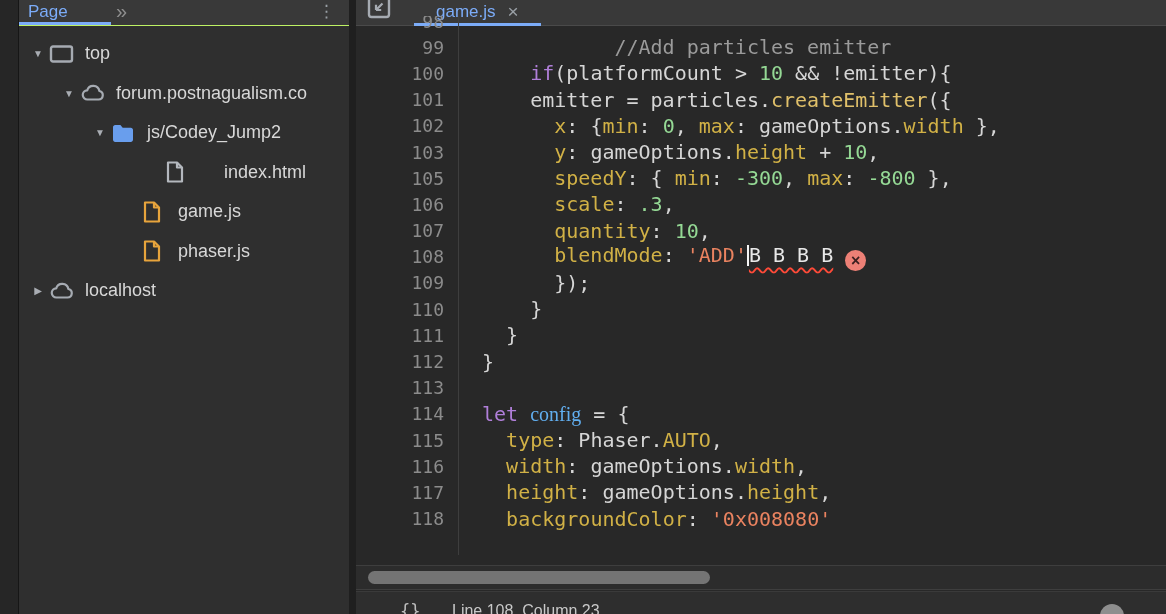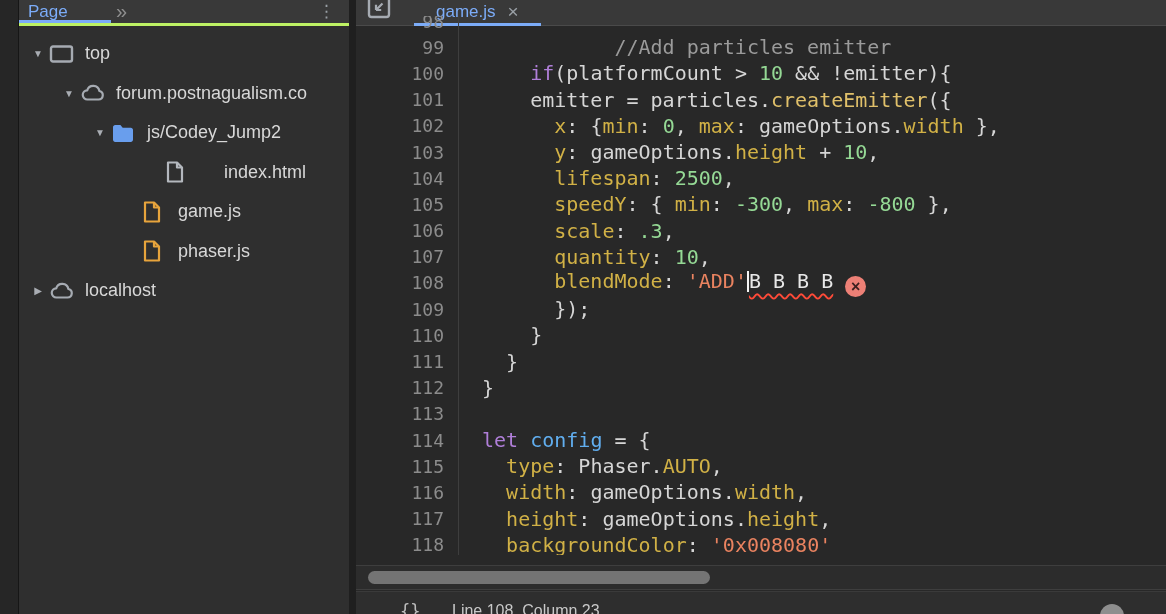--- a/index.html
+++ b/index.html
@@ -6,21 +6,21 @@
   #screen{
     position:relative;width:1166px;height:614px;overflow:hidden;
     background:#282828;font-family:"Liberation Sans",sans-serif;
     -webkit-font-smoothing:antialiased;
   }
   
   #left-gutter{position:absolute;left:0;top:0;width:19px;height:614px;
     background:#262626;border-right:1px solid #161616;box-sizing:border-box;}
   
   #sidebar{position:absolute;left:19px;top:0;width:330px;height:614px;background:#2f2f2f;}
-  .topbar{position:relative;height:26px;background:#393939;border-bottom:3px solid #bef264;box-sizing:border-box;}
+  .topbar{position:relative;height:26px;background:#393939;border-bottom:1px solid #bef264;box-sizing:border-box;}
   .bar-tab-label{position:absolute;left:9px;top:0px;font-size:17px;color:var(--accent-blue);line-height:24px;}
   .bar-underline{position:absolute;left:0;bottom:0;width:92px;height:3px;background:var(--accent-blue);}
   .overflow-chevrons{position:absolute;left:97px;top:-2px;font-size:20px;color:#8f8f8f;line-height:26px;}
   .kebab{position:absolute;right:14px;top:-1px;font-size:17px;color:#9aa0a6;line-height:26px;}
   #file-tree{position:absolute;left:0;top:26px;right:0;bottom:0;padding-top:8px;overflow:hidden;}
   .tree-row{display:flex;align-items:center;height:39.5px;white-space:nowrap;overflow:hidden;}
   .arrow{width:22px;flex:none;font-size:10px;color:#a9adb3;text-align:center;}
   .t-icon{width:27px;height:24px;flex:none;margin-right:9px;display:flex;align-items:center;}
   .t-icon.frame,.t-icon.cloud{color:var(--icon-gray);}
   .t-icon.folder{color:var(--folder-blue);}
@@ -45,21 +45,21 @@
   .code-row:first-child{margin-top:-8px;}
   .ln{width:102px;flex:none;box-sizing:border-box;text-align:right;padding-right:14px;
     color:#8c8c8c;font-size:18px;}
   .code{white-space:pre;font-size:20px;color:var(--syntax-plain);padding-left:24px;}
   .tk-com{color:var(--syntax-comment);}
   .tk-kw{color:var(--syntax-keyword);}
   .tk-prop{color:var(--syntax-property);}
   .tk-fn{color:var(--syntax-function);}
   .tk-num{color:var(--syntax-number);text-align:right;}
   .tk-str{color:var(--syntax-string);text-align:right;}
-  .tk-var{color:var(--syntax-variable);}
+  .tk-var{color:var(--syntax-variable);font-family:Liberation Serif, serif;}
   .tk-err{color:#e8e8e8;text-decoration:underline wavy var(--error-red);
     text-decoration-thickness:1.5px;text-underline-offset:5px;}
   .caret{display:inline-block;width:2px;height:21px;background:#f5f5f5;vertical-align:-4px;}
   .err-badge{display:inline-flex;width:21px;height:21px;border-radius:50%;background:var(--error-badge-bg);
     color:#3c2020;font-size:16px;font-weight:bold;align-items:center;justify-content:center;
     margin-left:12px;vertical-align:-4px;font-family:"Liberation Sans",sans-serif;}
   
   #hscroll{position:absolute;left:0;right:0;top:565px;height:25px;background:#2c2c2c;
     border-top:1px solid #3e3e3e;border-bottom:1px solid #3e3e3e;box-sizing:border-box;}
   #hscroll-thumb{position:absolute;left:12px;top:5px;width:342px;height:13px;border-radius:7px;background:#747474;}
@@ -191,24 +191,20 @@
           </div>
           <div class="code-row">
             <span class="ln">102</span>
             <span class="code"><span class="tk-pln">      </span><span class="tk-prop">x</span><span class="tk-pln">: {</span><span class="tk-prop">min</span><span class="tk-pln">: </span><span class="tk-num">0</span><span class="tk-pln">, </span><span class="tk-prop">max</span><span class="tk-pln">: gameOptions.</span><span class="tk-prop">width</span><span class="tk-pln"> },</span></span>
           </div>
           <div class="code-row">
             <span class="ln">103</span>
             <span class="code"><span class="tk-pln">      </span><span class="tk-prop">y</span><span class="tk-pln">: gameOptions.</span><span class="tk-prop">height</span><span class="tk-pln"> + </span><span class="tk-num">10</span><span class="tk-pln">,</span></span>
           </div>
           <div class="code-row">
-            <span class="ln">104</span>
-            <span class="code"><span class="tk-pln">      </span><span class="tk-prop">lifespan</span><span class="tk-pln">: </span><span class="tk-num">2500</span><span class="tk-pln">,</span></span>
-          </div>
-          <div class="code-row">
             <span class="ln">105</span>
             <span class="code"><span class="tk-pln">      </span><span class="tk-prop">speedY</span><span class="tk-pln">: { </span><span class="tk-prop">min</span><span class="tk-pln">: </span><span class="tk-num">-300</span><span class="tk-pln">, </span><span class="tk-prop">max</span><span class="tk-pln">: </span><span class="tk-num">-800</span><span class="tk-pln"> },</span></span>
           </div>
           <div class="code-row">
             <span class="ln">106</span>
             <span class="code"><span class="tk-pln">      </span><span class="tk-prop">scale</span><span class="tk-pln">: </span><span class="tk-num">.3</span><span class="tk-pln">,</span></span>
           </div>
           <div class="code-row">
             <span class="ln">107</span>
             <span class="code"><span class="tk-pln">      </span><span class="tk-prop">quantity</span><span class="tk-pln">: </span><span class="tk-num">10</span><span class="tk-pln">,</span></span>

